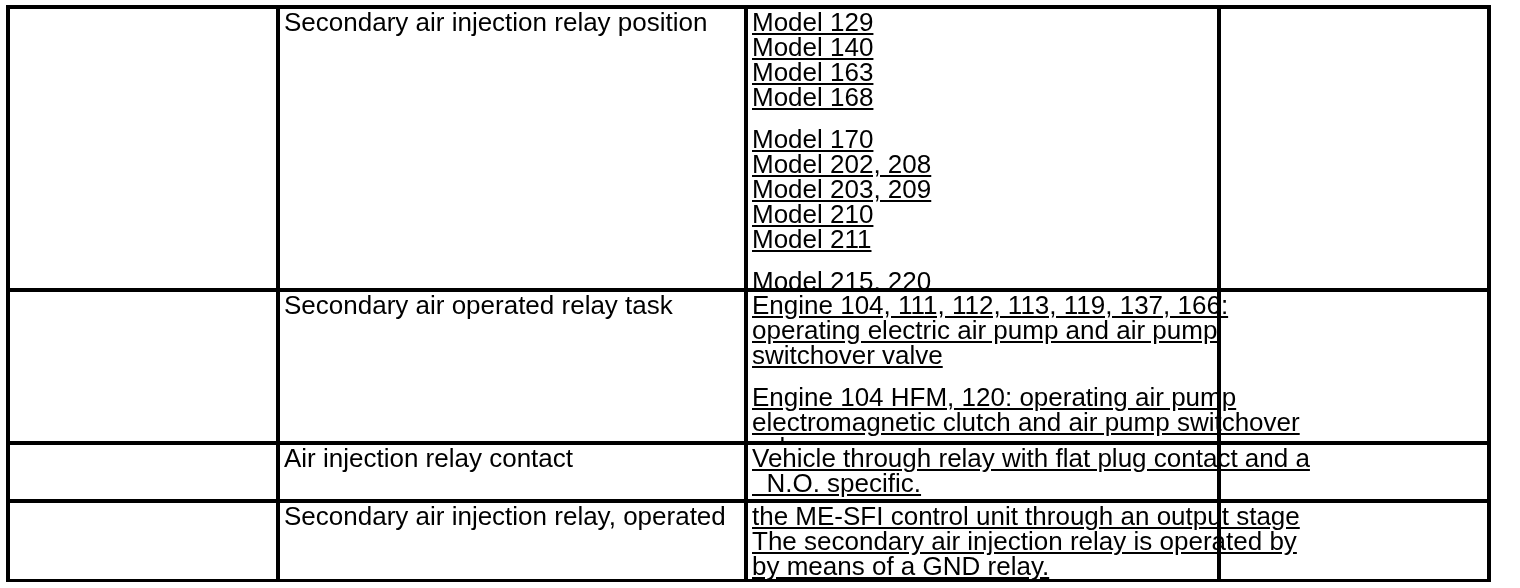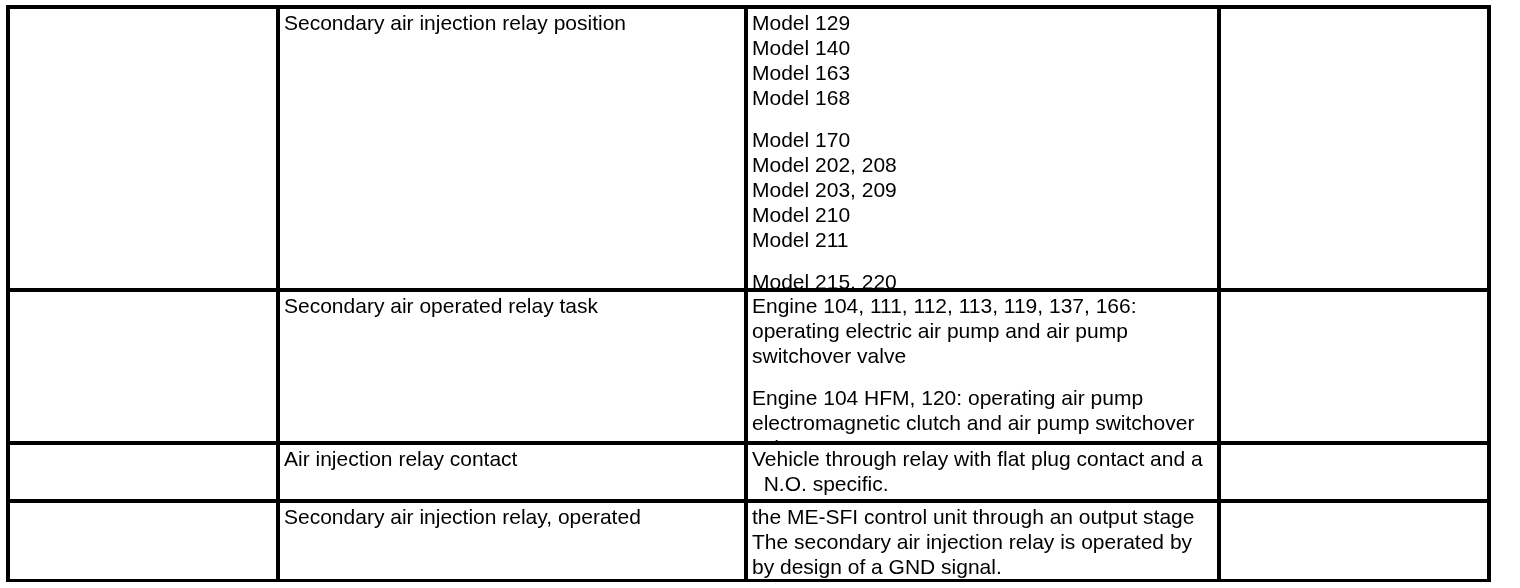--- a/index.html
+++ b/index.html
@@ -24,31 +24,32 @@
     border: 4px solid #000000;
     background: #000000; 
     display: grid;
     grid-template-columns: 266px 464px 469px 1fr;
     grid-template-rows: 279px 149px 54px 1fr;
     gap: 4px;
   }
   .cell {
     background: #ffffff;
     overflow: visible;
-    font-size: 21px;
+    font-size: 26px;
     line-height: 25px;
     white-space: pre;
     padding: 1px 0 0 4px;
     position: relative;
   }
   .cell.value, .cell.label {
     z-index: 1; 
   }
   .para {
     margin: 0;
+    text-decoration: underline;
   }
   .para + .para {
     margin-top: 17px;
   }
   .line {
     height: 25px;
   }
 </style>
 </head>
 <body>
@@ -65,16 +66,16 @@
   <div class="cell value"><div class="para"><div class="line">Engine 104, 111, 112, 113, 119, 137, 166:</div><div class="line">operating electric air pump and air pump</div><div class="line">switchover valve</div></div><div class="para"><div class="line">Engine 104 HFM, 120: operating air pump</div><div class="line">electromagnetic clutch and air pump switchover</div><div class="line">valve</div></div></div>
   <div class="cell empty"></div>
 
   <div class="cell empty"></div>
   <div class="cell label"><span>Air injection relay contact</span></div>
   <div class="cell value"><div class="para"><div class="line">Vehicle through relay with flat plug contact and a</div><div class="line">  N.O. specific.</div></div></div>
   <div class="cell empty"></div>
 
   <div class="cell empty"></div>
   <div class="cell label"><span>Secondary air injection relay, operated</span></div>
-  <div class="cell value"><div class="para"><div class="line">the ME-SFI control unit through an output stage</div><div class="line">The secondary air injection relay is operated by</div><div class="line">by design of a GND signal.</div></div></div>
+  <div class="cell value"><div class="para"><div class="line">the ME-SFI control unit through an output stage</div><div class="line">The secondary air injection relay is operated by</div><div class="line">by means of a GND relay.</div></div></div>
   <div class="cell empty"></div>
 
 </div>
 
 </body></html>

